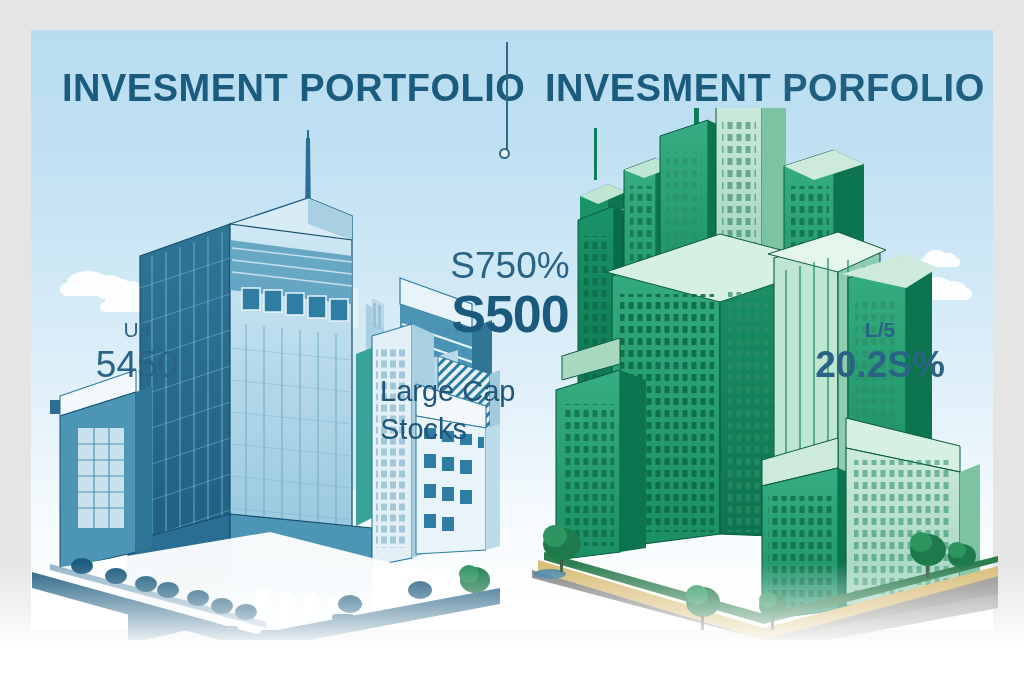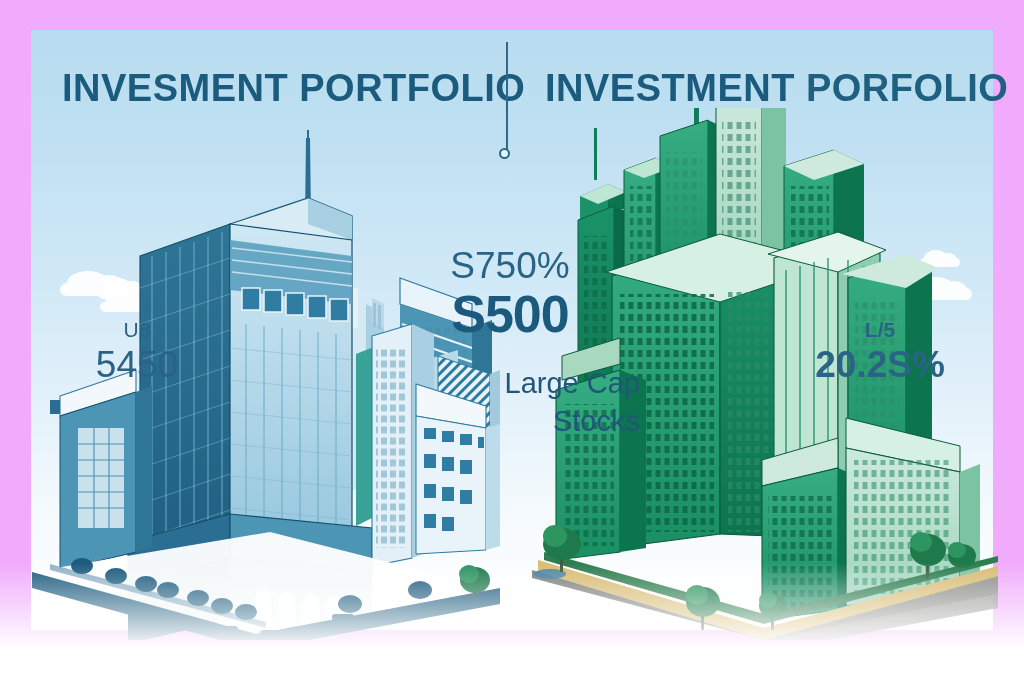--- a/index.html
+++ b/index.html
@@ -4,21 +4,21 @@
 <style>
   html, body {
     margin: 0;
     padding: 0;
     background: #ffffff;
   }
   #stage {
     position: relative;
     width: 1024px;
     height: 683px;
-    background: #f0abfc;
+    background: #e5e5e5;
     overflow: hidden;
     font-family: "Liberation Sans", sans-serif;
   }
 
   
   .sky-panel {
     position: absolute;
     left: 31px;
     top: 30px;
     width: 962px;
@@ -110,23 +110,23 @@
     width: 300px;
     text-align: center;
     font-size: 52px;
     font-weight: 700;
     color: #1b5a7c;
     letter-spacing: -1px;
   }
   .big-sub {
     position: absolute;
     left: 380px;
-    top: 364px;
+    top: 372px;
     width: 260px;
-    text-align: right;
+    text-align: left;
     font-size: 29px;
     line-height: 38px;
     font-weight: 400;
     color: #20567a;
   }
 
   
   .side-stat {
     position: absolute;
     text-align: center;
@@ -572,21 +572,21 @@
         <ellipse cx="429" cy="442" rx="9" ry="8" fill="#2d9660"></ellipse>
       </g>
     </svg>
   </div>
 
   <div class="sky-fade-bottom"></div>
 
   <div class="title title-left">INVESMENT PORTFOLIO</div>
 
   <div class="title title-right">
-    <span>INVESTMENT</span>
+    <span>INVESMENT</span>
     <span class="light">PORFOLIO</span>
   </div>
 
   <div class="pin-line"></div>
   <div class="pin-dot"></div>
 
   <div class="pct-top">S750%</div>
 
   <div class="big-stat">S500</div>
 

